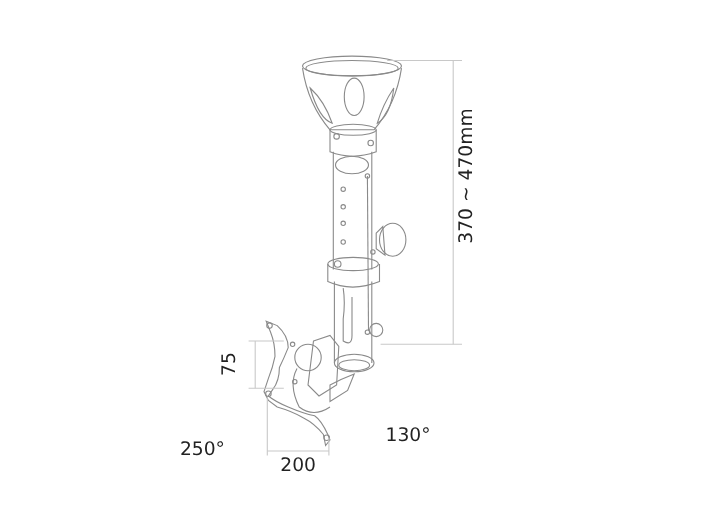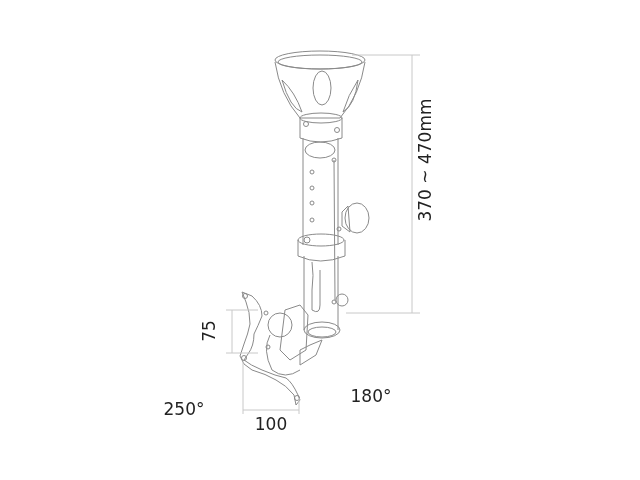--- a/index.html
+++ b/index.html
@@ -94,15 +94,15 @@
     <line x1="232" y1="310" x2="232" y2="353"></line>
     <line x1="226" y1="353" x2="258" y2="353"></line>
     <line x1="243" y1="362" x2="243" y2="414"></line>
     <line x1="299" y1="398" x2="299" y2="414"></line>
     <line x1="243" y1="410" x2="299" y2="410"></line>
   </g>
 </svg>
 
 <div class="label" id="lbl-height">370 ~ 470mm</div>
 <div class="label" id="lbl-75">75</div>
-<div class="label" id="lbl-100">100</div>
+<div class="label" id="lbl-100">200</div>
 <div class="label" id="lbl-360">250°</div>
-<div class="label" id="lbl-180">180°</div>
+<div class="label" id="lbl-180">130°</div>
 
 </body></html>

